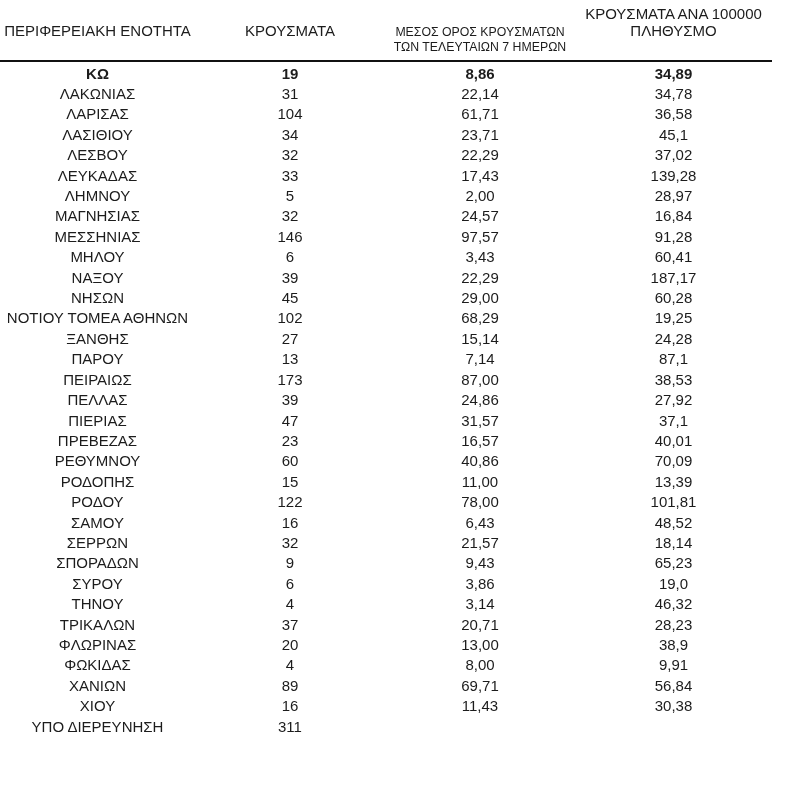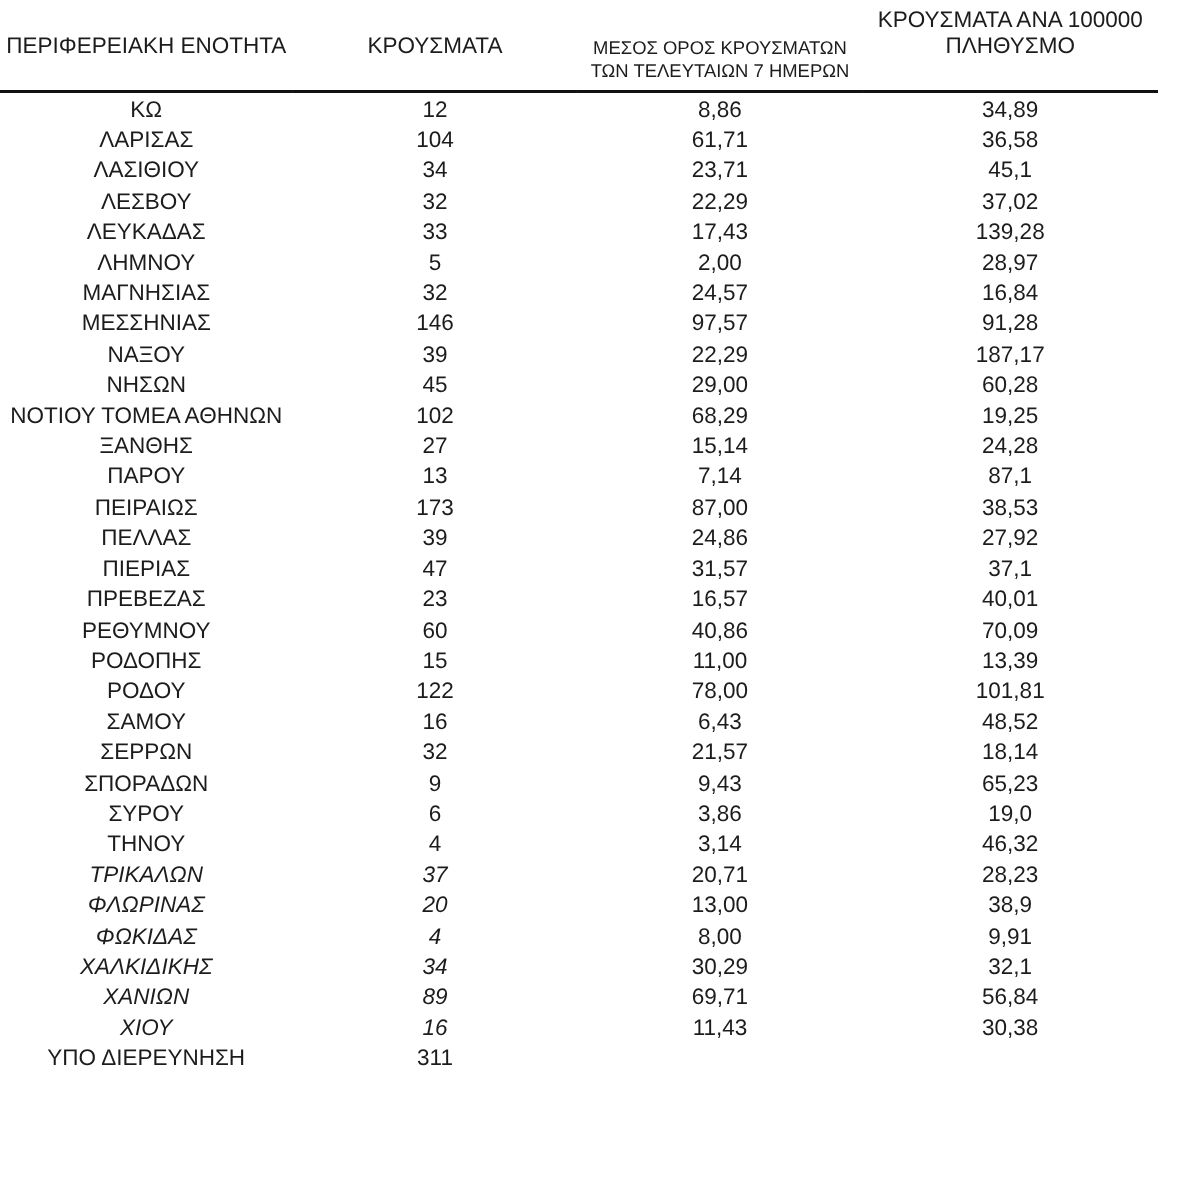--- a/index.html
+++ b/index.html
@@ -38,23 +38,23 @@
     font-size: 15px;
     height: 20.4px;
     line-height: 20.4px;
     padding: 0;
     text-align: center;
     white-space: nowrap;
     overflow: hidden;
   }
   tbody tr:first-child td {
     padding-top: 2px;
+    font-weight: bold;
   }
   td.italic {
-    font-style: italic;
   }
 </style>
 </head>
 <body>
 
 <div class="table-wrap">
   <table>
     <colgroup>
       <col style="width:195px">
       <col style="width:190px">
@@ -65,23 +65,29 @@
       <tr>
         <th>ΠΕΡΙΦΕΡΕΙΑΚΗ ΕΝΟΤΗΤΑ</th>
         <th>ΚΡΟΥΣΜΑΤΑ</th>
         <th class="small-header">ΜΕΣΟΣ ΟΡΟΣ ΚΡΟΥΣΜΑΤΩΝ ΤΩΝ ΤΕΛΕΥΤΑΙΩΝ 7 ΗΜΕΡΩΝ</th>
         <th>ΚΡΟΥΣΜΑΤΑ ΑΝΑ 100000 ΠΛΗΘΥΣΜΟ</th>
       </tr>
     </thead>
     <tbody>
         <tr>
           <td>ΚΩ</td>
-          <td>12</td>
+          <td>19</td>
           <td>8,86</td>
           <td>34,89</td>
+        </tr>
+        <tr>
+          <td>ΛΑΚΩΝΙΑΣ</td>
+          <td>31</td>
+          <td>22,14</td>
+          <td>34,78</td>
         </tr>
         <tr>
           <td>ΛΑΡΙΣΑΣ</td>
           <td>104</td>
           <td>61,71</td>
           <td>36,58</td>
         </tr>
         <tr>
           <td>ΛΑΣΙΘΙΟΥ</td>
           <td>34</td>
@@ -112,20 +118,26 @@
           <td>24,57</td>
           <td>16,84</td>
         </tr>
         <tr>
           <td>ΜΕΣΣΗΝΙΑΣ</td>
           <td>146</td>
           <td>97,57</td>
           <td>91,28</td>
         </tr>
         <tr>
+          <td>ΜΗΛΟΥ</td>
+          <td>6</td>
+          <td>3,43</td>
+          <td>60,41</td>
+        </tr>
+        <tr>
           <td>ΝΑΞΟΥ</td>
           <td>39</td>
           <td>22,29</td>
           <td>187,17</td>
         </tr>
         <tr>
           <td>ΝΗΣΩΝ</td>
           <td>45</td>
           <td>29,00</td>
           <td>60,28</td>
@@ -230,26 +242,20 @@
           <td class="italic">ΦΛΩΡΙΝΑΣ</td>
           <td class="italic">20</td>
           <td>13,00</td>
           <td>38,9</td>
         </tr>
         <tr>
           <td class="italic">ΦΩΚΙΔΑΣ</td>
           <td class="italic">4</td>
           <td>8,00</td>
           <td>9,91</td>
-        </tr>
-        <tr>
-          <td class="italic">ΧΑΛΚΙΔΙΚΗΣ</td>
-          <td class="italic">34</td>
-          <td>30,29</td>
-          <td>32,1</td>
         </tr>
         <tr>
           <td class="italic">ΧΑΝΙΩΝ</td>
           <td class="italic">89</td>
           <td>69,71</td>
           <td>56,84</td>
         </tr>
         <tr>
           <td class="italic">ΧΙΟΥ</td>
           <td class="italic">16</td>

